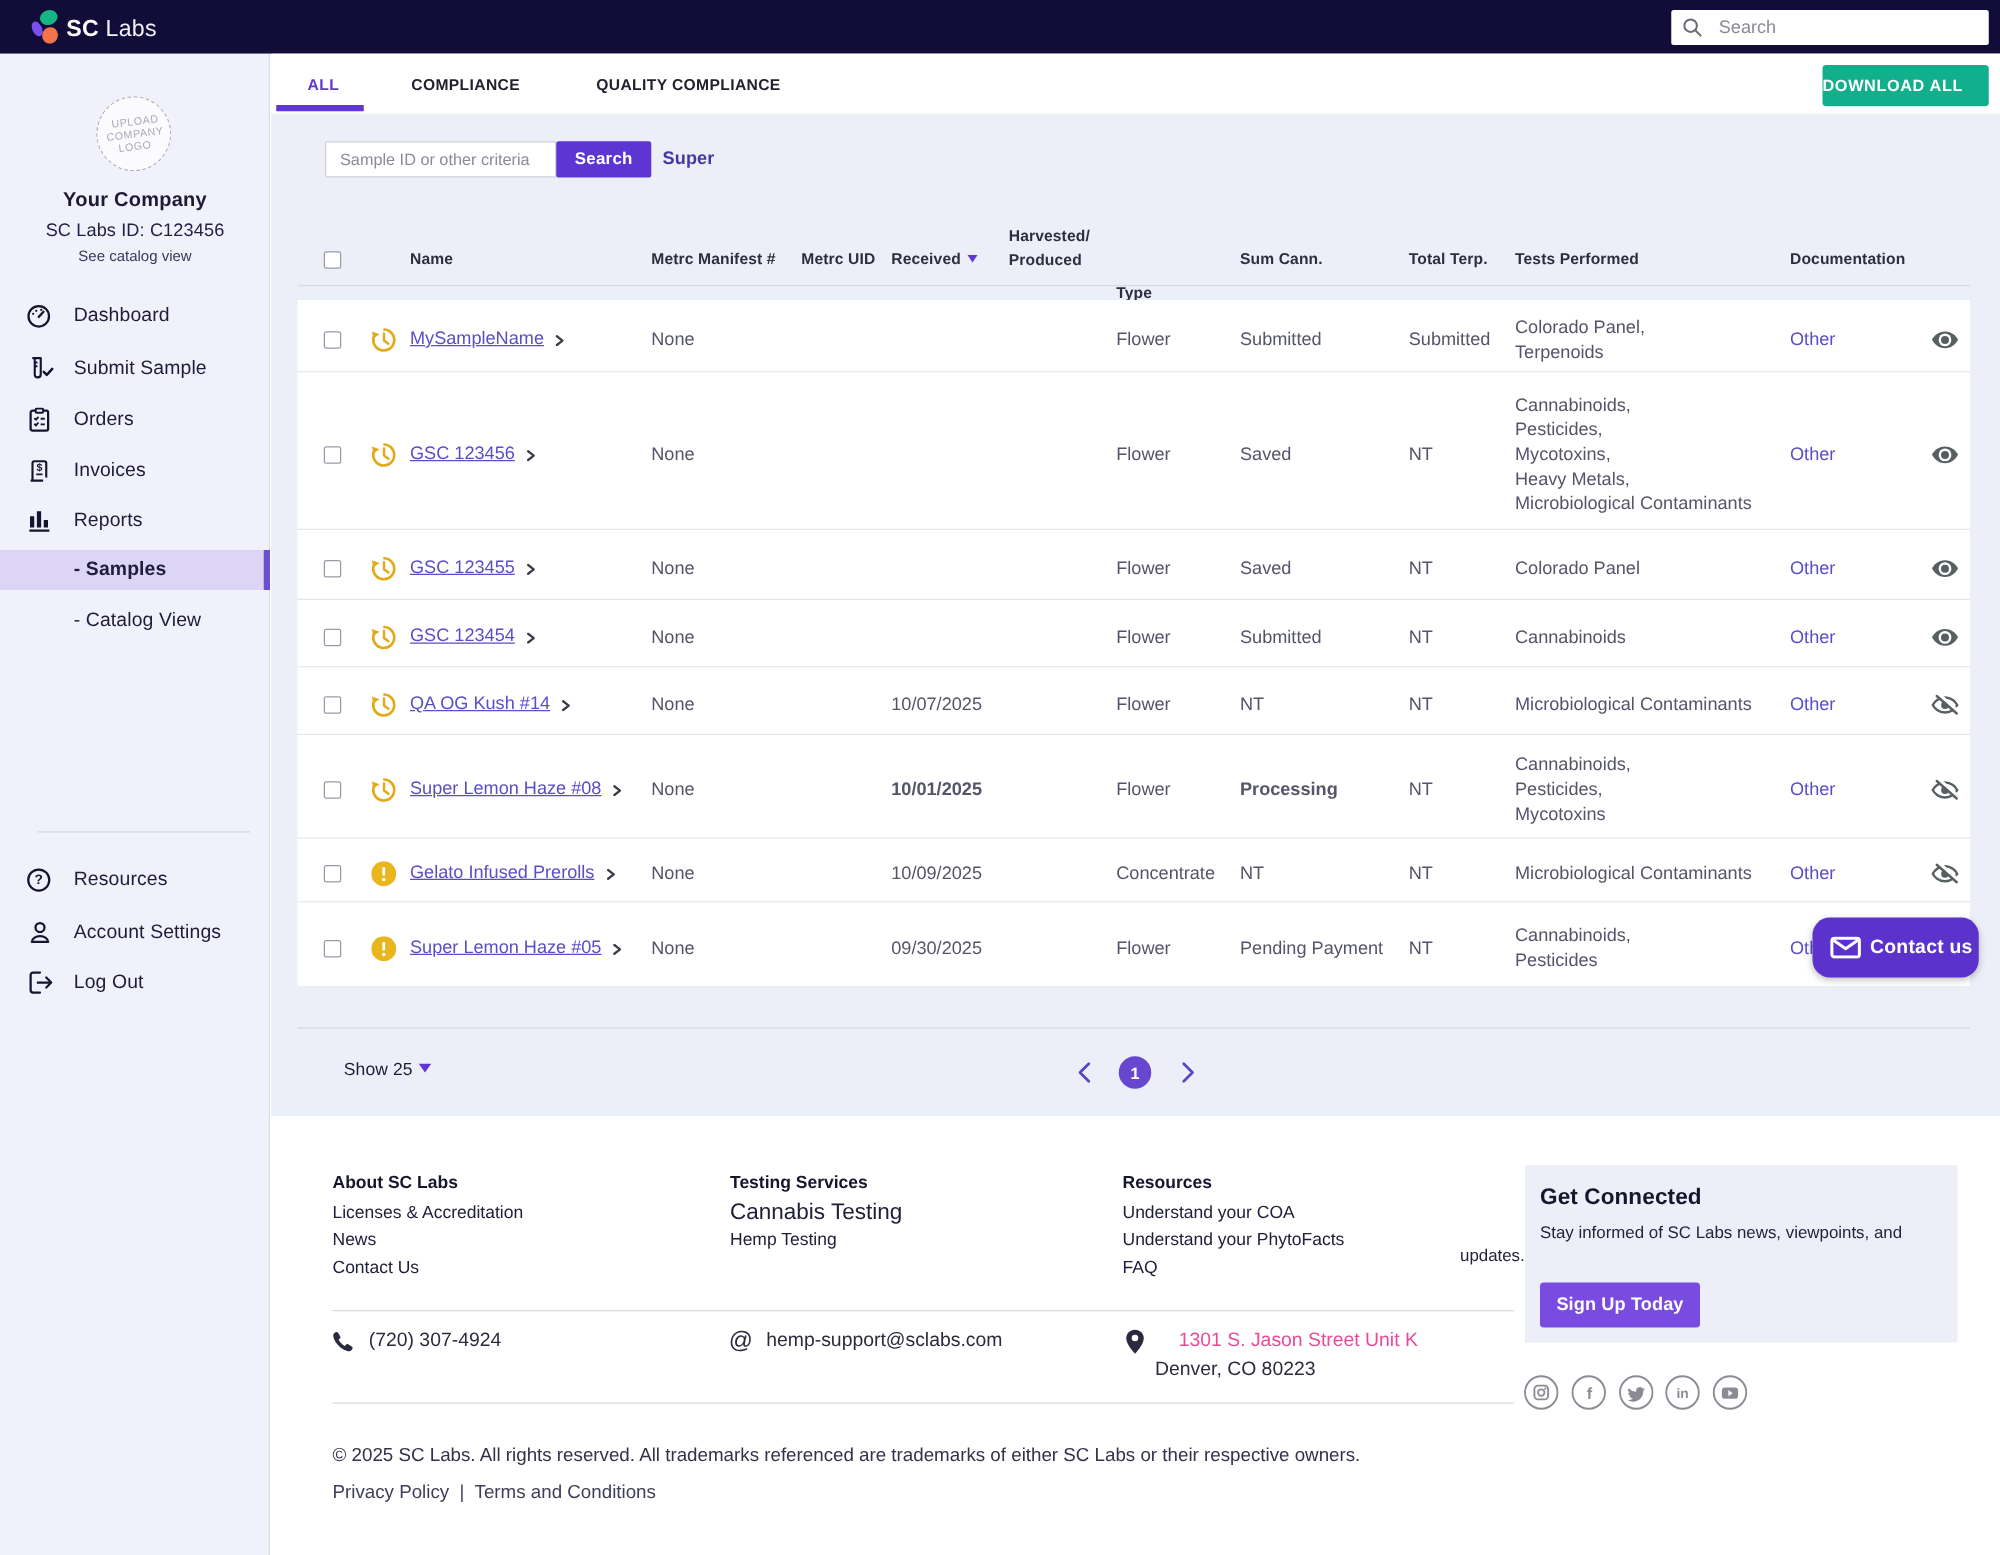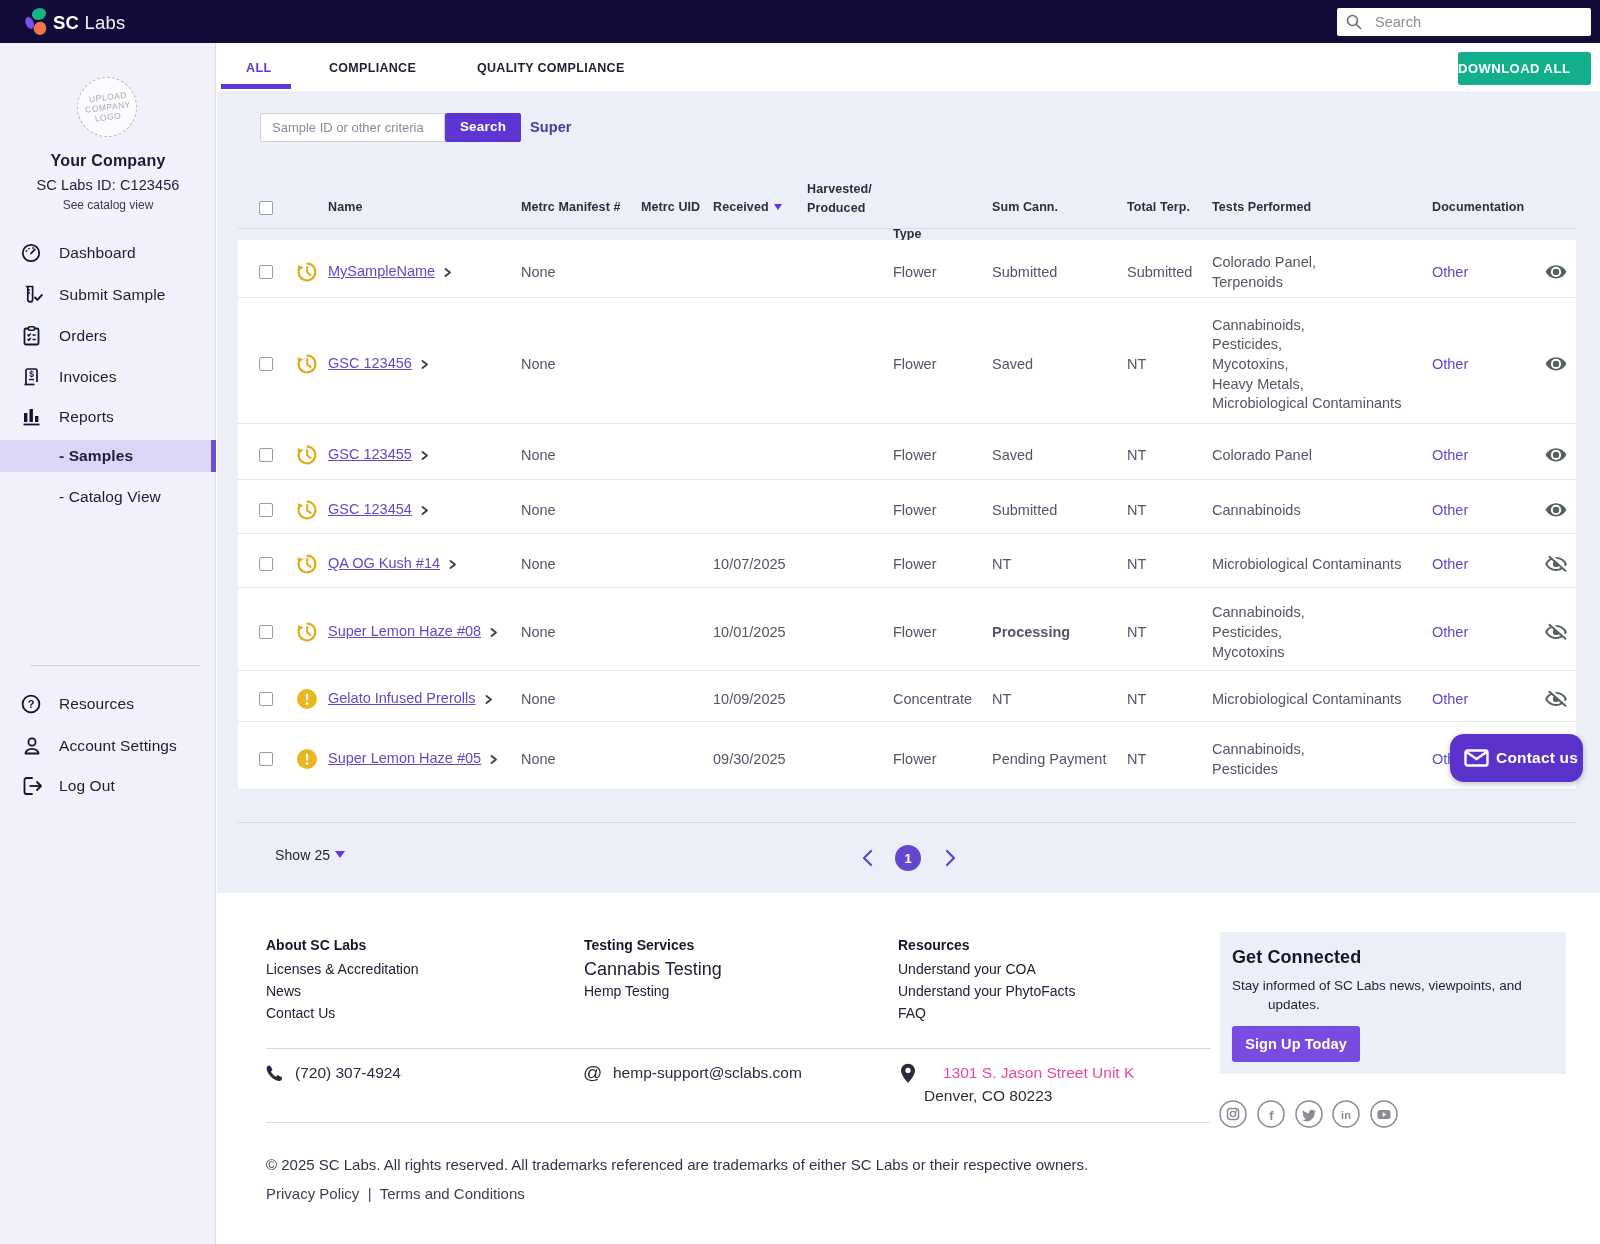--- a/index.html
+++ b/index.html
@@ -215,21 +215,21 @@
   </svg>
 <div style="left:238px;top:588px;width:1338px;height:83px;background:#fff;border-bottom:1px solid #e5e6ec;"></div>
 <div style="left:259px;top:625px;width:14px;height:14px;background:#fff;border:1.5px solid #9b9ba8;border-radius:2px;"></div>
 <svg style="position:absolute;left:296px;top:621px;" width="22" height="22" viewBox="0 0 22 22" fill="none">
     <path d="M11.5 2.6 A8.4 8.4 0 1 1 3.7 6.8" stroke="#e2a918" stroke-width="2.1" stroke-linecap="round"></path>
     <path d="M1.4 4.2 L2.9 9.6 L7.6 6.3 Z" fill="#e2a918"></path>
     <path d="M11.2 5.8 V11.4 L14.7 14.0" stroke="#e2a918" stroke-width="2.0" stroke-linecap="round" stroke-linejoin="round"></path>
   </svg>
 <div style="position:absolute;left:328px;top:621px;font-size:14.5px;color:#5b4dc8;text-decoration:underline;white-space:nowrap;line-height:21px;" id="nm588">Super Lemon Haze #08</div>
 <div style="position:absolute;left:521px;top:622px;font-size:14.5px;color:#54546a;font-weight:400;letter-spacing:0;white-space:nowrap;line-height:21px;">None</div>
-<div style="position:absolute;left:713px;top:622px;font-size:14.5px;color:#54546a;font-weight:400;letter-spacing:0;white-space:nowrap;line-height:21px;">10/01/2025</div>
+<div style="position:absolute;left:713px;top:622px;font-size:14.5px;color:#54546a;font-weight:700;letter-spacing:0;white-space:nowrap;line-height:21px;">10/01/2025</div>
 <div style="position:absolute;left:893px;top:622px;font-size:14.5px;color:#54546a;font-weight:400;letter-spacing:0;white-space:nowrap;line-height:21px;">Flower</div>
 <div style="position:absolute;left:992px;top:622px;font-size:14.5px;color:#54546a;font-weight:700;letter-spacing:0;white-space:nowrap;line-height:21px;">Processing</div>
 <div style="position:absolute;left:1127px;top:622px;font-size:14.5px;color:#54546a;font-weight:400;letter-spacing:0;white-space:nowrap;line-height:21px;">NT</div>
 <div style="position:absolute;left:1212px;top:602px;font-size:14.5px;color:#54546a;font-weight:400;letter-spacing:0;white-space:nowrap;line-height:21px;">Cannabinoids,</div>
 <div style="position:absolute;left:1212px;top:622px;font-size:14.5px;color:#54546a;font-weight:400;letter-spacing:0;white-space:nowrap;line-height:21px;">Pesticides,</div>
 <div style="position:absolute;left:1212px;top:642px;font-size:14.5px;color:#54546a;font-weight:400;letter-spacing:0;white-space:nowrap;line-height:21px;">Mycotoxins</div>
 <div style="position:absolute;left:1432px;top:622px;font-size:14.5px;color:#5b4dc8;font-weight:400;letter-spacing:0;white-space:nowrap;line-height:21px;">Other</div>
 <svg style="position:absolute;left:1545px;top:624px;overflow:visible;" width="22" height="16" viewBox="0 0 22 16" fill="none">
     <path d="M11 2 C6 2 2.5 5.5 1.2 8 C2.5 10.5 6 14 11 14 C16 14 19.5 10.5 20.8 8 C19.5 5.5 16 2 11 2 Z" stroke="#566060" stroke-width="1.9"></path>
     <circle cx="11" cy="8" r="3.1" fill="#566060"></circle>
@@ -338,21 +338,21 @@
     <circle cx="8" cy="7.4" r="2.6" fill="#fff"></circle>
   </svg>
 <div style="position:absolute;left:924px;top:1062px;font-size:15.5px;color:#ec4899;font-weight:400;letter-spacing:0;white-space:nowrap;line-height:22px;margin-left:19px;">1301 S. Jason Street Unit K</div>
 <div style="position:absolute;left:924px;top:1085px;font-size:15.5px;color:#2b2b3f;font-weight:400;letter-spacing:0;white-space:nowrap;line-height:22px;">Denver, CO 80223</div>
 <div style="left:266px;top:1122px;width:945px;height:1px;background:#d8d8e0;"></div>
 <div style="position:absolute;left:266px;top:1154px;font-size:15px;color:#32324a;font-weight:400;letter-spacing:0;white-space:nowrap;line-height:22px;">© 2025 SC Labs. All rights reserved. All trademarks referenced are trademarks of either SC Labs or their respective owners.</div>
 <div style="position:absolute;left:266px;top:1183px;font-size:15px;color:#3e3e58;font-weight:400;letter-spacing:0;white-space:nowrap;line-height:22px;">Privacy Policy&nbsp; |&nbsp; Terms and Conditions</div>
 <div style="left:1220px;top:932px;width:346px;height:142px;background:#edeff8;"></div>
 <div style="position:absolute;left:1232px;top:944px;font-size:18px;color:#16162c;font-weight:700;letter-spacing:0.1px;white-space:nowrap;line-height:26px;">Get Connected</div>
 <div style="position:absolute;left:1232px;top:976px;font-size:13.5px;color:#23233a;font-weight:400;letter-spacing:0;white-space:nowrap;line-height:19px;">Stay informed of SC Labs news, viewpoints, and</div>
-<div style="position:absolute;left:1268px;top:995px;font-size:13.5px;color:#23233a;font-weight:400;letter-spacing:0;white-space:nowrap;line-height:19px;">updates.</div>
+<div style="position:absolute;left:1168px;top:995px;font-size:13.5px;color:#23233a;font-weight:400;letter-spacing:0;white-space:nowrap;line-height:19px;">updates.</div>
 <div style="left:1232px;top:1026px;width:128px;height:36px;background:#7a4be0;border-radius:3px;"></div>
 <div style="position:absolute;left:1232px;top:1034px;font-size:14.5px;color:#fff;font-weight:700;letter-spacing:0.1px;white-space:nowrap;line-height:21px;width:128px;text-align:center;">Sign Up Today</div>
 <svg style="position:absolute;left:1219px;top:1100px;" width="28" height="28" viewBox="0 0 28 28" fill="none">
     <circle cx="14" cy="14" r="13" stroke="#8b8b95" stroke-width="1.5"></circle>
     <rect x="8.5" y="8.5" width="11" height="11" rx="3" stroke="#8b8b95" stroke-width="1.5"></rect>
     <circle cx="14" cy="14" r="2.6" stroke="#8b8b95" stroke-width="1.4"></circle>
     <circle cx="17.2" cy="10.8" r="0.9" fill="#8b8b95"></circle>
   </svg>
 <svg style="position:absolute;left:1257px;top:1100px;" width="28" height="28" viewBox="0 0 28 28" fill="none">
     <circle cx="14" cy="14" r="13" stroke="#8b8b95" stroke-width="1.5"></circle>

